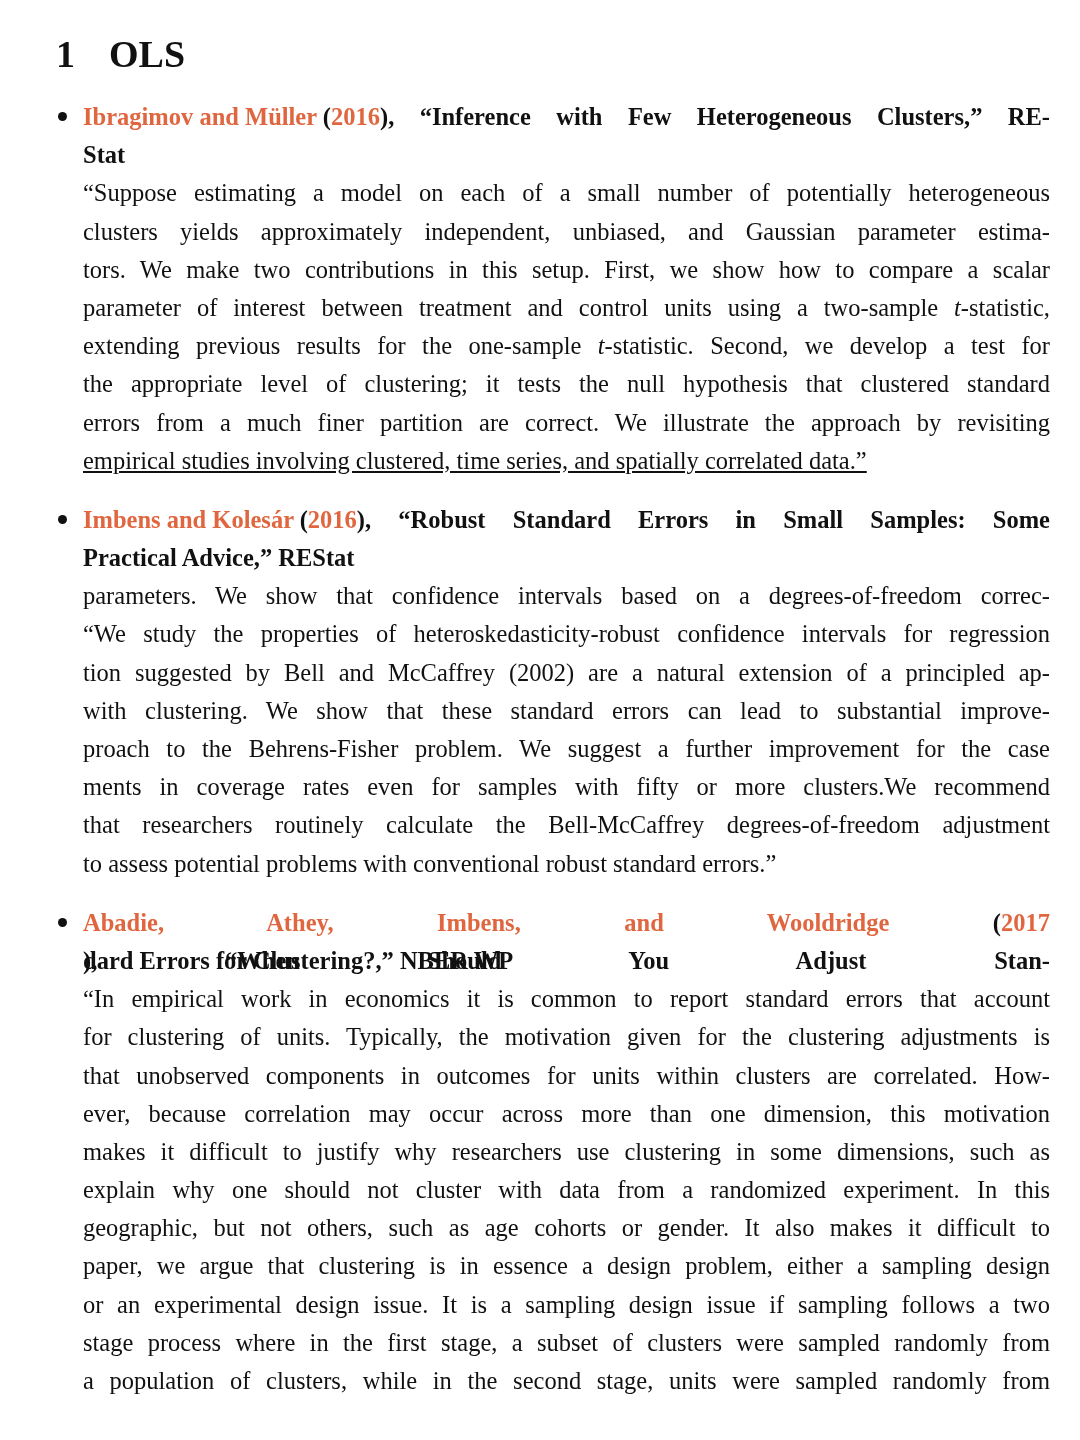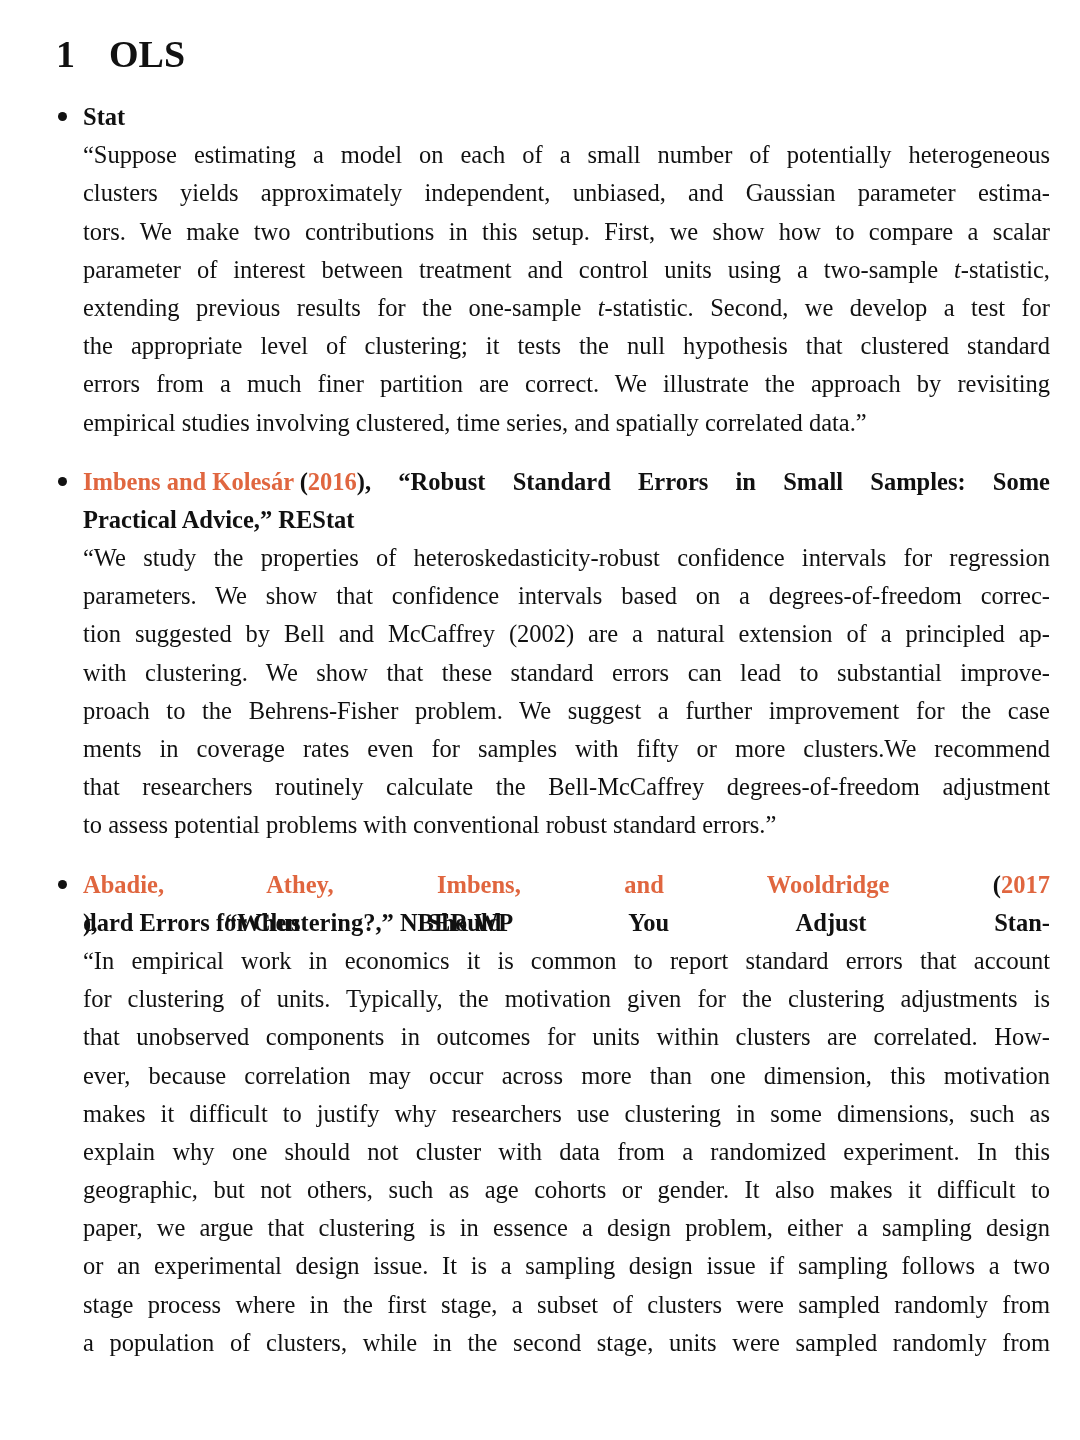--- a/index.html
+++ b/index.html
@@ -36,46 +36,50 @@
 
 <div class="page">
   <div class="section-heading">
     <span>1</span>
     <span>OLS</span>
   </div>
 
   <div id="entries">
       <div class="entry">
         <span class="bullet"></span>
+        <div class="line title" style="justify-content: flex-start;">
+          <span style="white-space: pre;"><span class="author">Ibragimov and Müller</span><span style="white-space: pre;"> (</span><span class="year">2016</span></span>
+          <span style="white-space: pre; flex: 1 1 0%; text-align: justify; text-align-last: justify;">), “Inference with Few Heterogeneous Clusters,” RE-</span>
+        </div>
         <div class="line title last">
           <span>Stat</span>
         </div>
         <div class="abs">
           <div class="line" style="display: block;">“Suppose estimating a model on each of a small number of potentially heterogeneous</div>
           <div class="line" style="display: block;">clusters yields approximately independent, unbiased, and Gaussian parameter estima-</div>
           <div class="line" style="display: block;">tors. We make two contributions in this setup. First, we show how to compare a scalar</div>
           <div class="line" style="display: block;">parameter of interest between treatment and control units using a two-sample <i>t</i>-statistic,</div>
           <div class="line" style="display: block;">extending previous results for the one-sample <i>t</i>-statistic. Second, we develop a test for</div>
           <div class="line" style="display: block;">the appropriate level of clustering; it tests the null hypothesis that clustered standard</div>
           <div class="line" style="display: block;">errors from a much finer partition are correct. We illustrate the approach by revisiting</div>
-          <div class="line last" style="display: block;">empirical studies involving clustered, time series, and spatially correlated data.”</div>
+          <div class="line last" style="display: block; text-decoration: underline;">empirical studies involving clustered, time series, and spatially correlated data.”</div>
         </div>
       </div>
       <div class="entry">
         <span class="bullet"></span>
         <div class="line title" style="justify-content: flex-start;">
           <span style="white-space: pre;"><span class="author">Imbens and Kolesár</span><span style="white-space: pre;"> (</span><span class="year">2016</span></span>
           <span style="white-space: pre; flex: 1 1 0%; text-align: justify; text-align-last: justify;">), “Robust Standard Errors in Small Samples: Some</span>
         </div>
         <div class="line title last">
           <span>Practical Advice,” REStat</span>
         </div>
         <div class="abs">
+          <div class="line" style="display: block;">parameters. We show that confidence intervals based on a degrees-of-freedom correc-</div>
           <div class="line" style="display: block;">“We study the properties of heteroskedasticity-robust confidence intervals for regression</div>
-          <div class="line" style="display: block;">parameters. We show that confidence intervals based on a degrees-of-freedom correc-</div>
           <div class="line" style="display: block;">tion suggested by Bell and McCaffrey (2002) are a natural extension of a principled ap-</div>
           <div class="line" style="display: block;">with clustering. We show that these standard errors can lead to substantial improve-</div>
           <div class="line" style="display: block;">proach to the Behrens-Fisher problem. We suggest a further improvement for the case</div>
           <div class="line" style="display: block;">ments in coverage rates even for samples with fifty or more clusters.We recommend</div>
           <div class="line" style="display: block;">that researchers routinely calculate the Bell-McCaffrey degrees-of-freedom adjustment</div>
           <div class="line last" style="display: block;">to assess potential problems with conventional robust standard errors.”</div>
         </div>
       </div>
       <div class="entry">
         <span class="bullet"></span>

